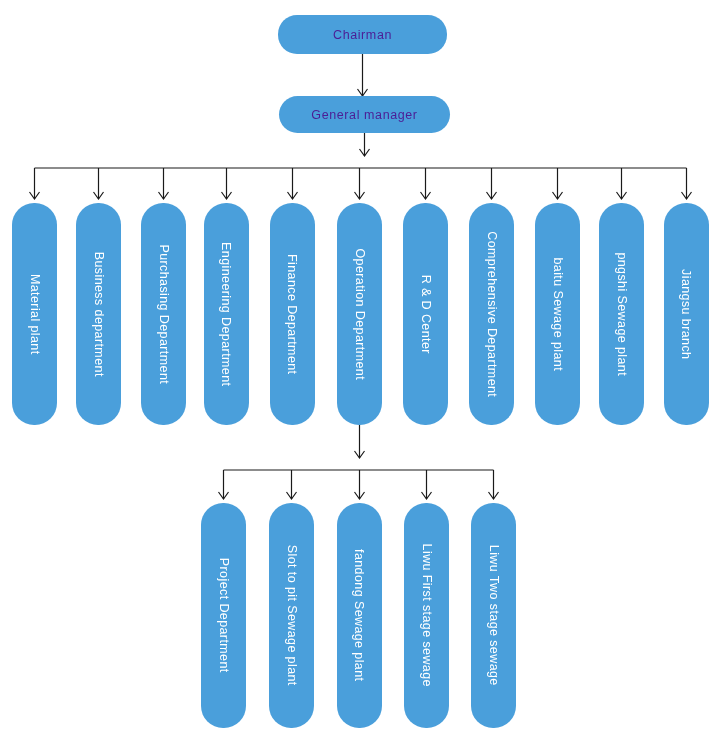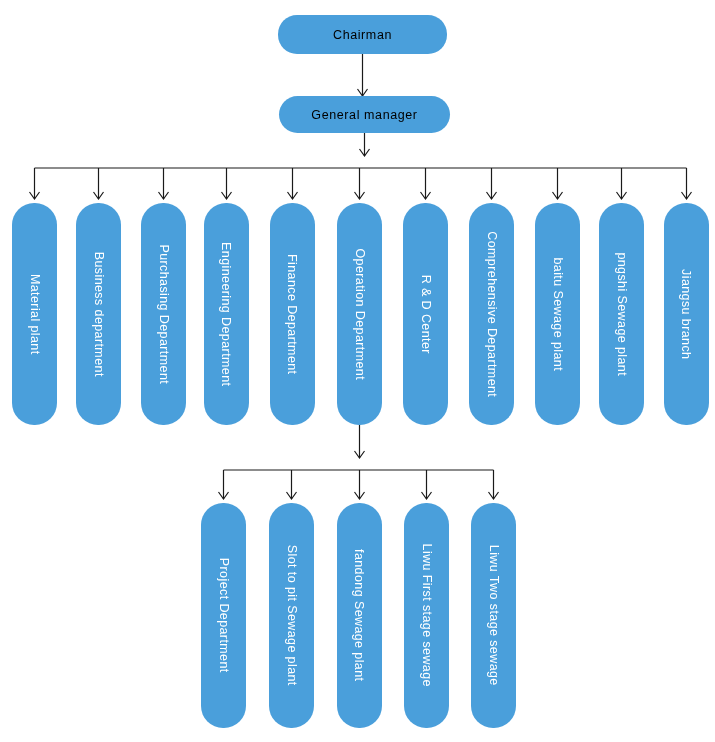--- a/index.html
+++ b/index.html
@@ -49,21 +49,21 @@
     transform: rotate(90deg);
     transform-origin: center center;
     font-size: 12.5px;
     letter-spacing: 0.4px;
     line-height: 1;
     color: #ffffff;
   }
   .node .hlabel {
     display: block;
     white-space: nowrap;
-    color: #000000;
+    color: #4c1d95;
   }
 </style>
 </head>
 <body>
 
 <div id="chart-canvas">
   <svg id="connector-layer" width="715" height="742" viewBox="0 0 715 742">
       <line x1="362.5" y1="54" x2="362.5" y2="96" stroke="#1a1a1a" stroke-width="1.2"></line>
       <path d="M357.5 89 L362.5 96 L367.5 89" fill="none" stroke="#1a1a1a" stroke-width="1.2"></path>
       <line x1="364.5" y1="133" x2="364.5" y2="156" stroke="#1a1a1a" stroke-width="1.2"></line>

